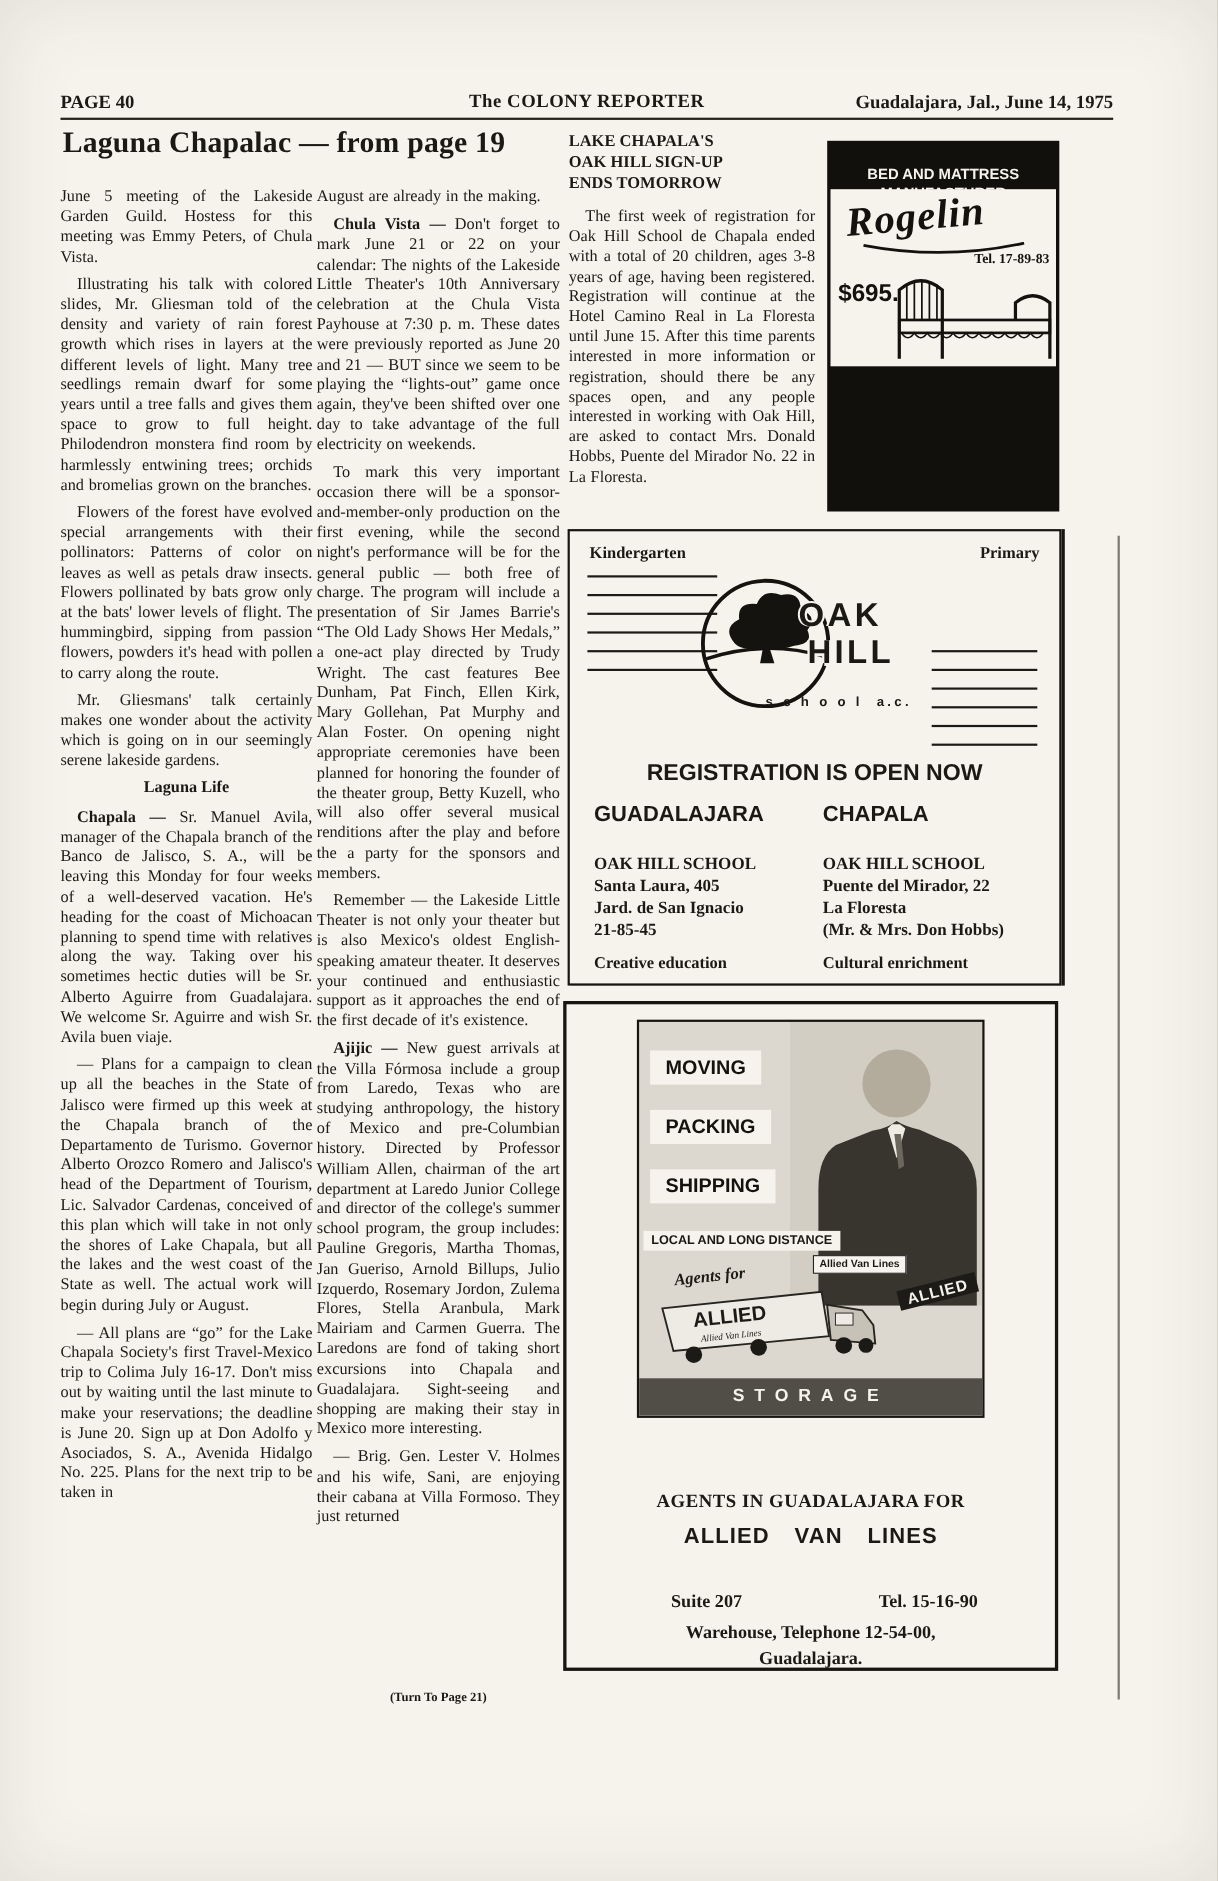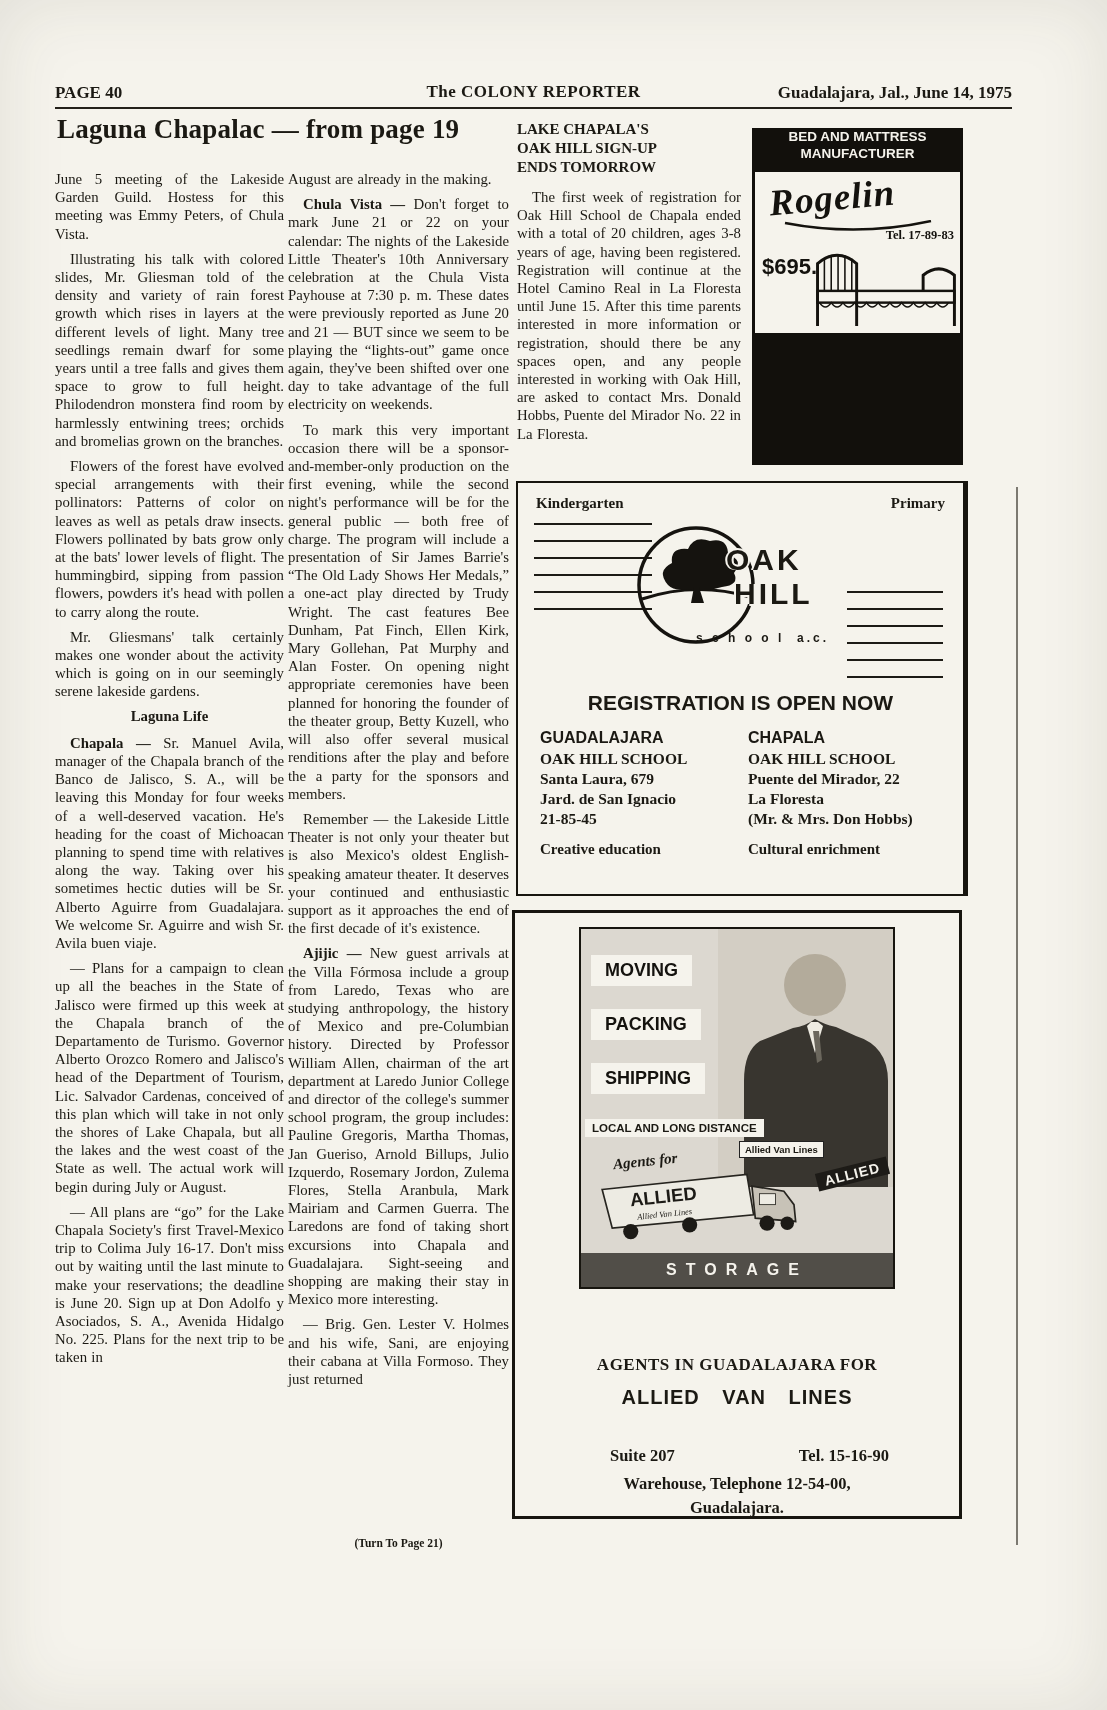--- a/index.html
+++ b/index.html
@@ -28,21 +28,21 @@
   .lead{font-weight:bold;}
   .subhead{font-weight:bold;text-align:center;font-size:14.8px;margin:5px 0 9px 0;}
   .oak-article{position:absolute;left:517px;top:120px;width:224px;}
   .oak-headline{font-weight:bold;font-size:15px;line-height:19px;white-space:pre-line;margin-bottom:11px;}
   .turn-note{position:absolute;left:288px;top:1537px;width:221px;text-align:center;
              font-size:11.5px;font-weight:bold;}
 
   
   .ad-rogelin{position:absolute;left:752px;top:128px;width:211px;height:337px;
               background:#12100c;color:#f5f3ec;}
-  .rog-top{padding:0 4px 0;text-align:center;
+  .rog-top{padding:22px 4px 0;text-align:center;
            font-family:"Liberation Sans",sans-serif;font-weight:bold;font-size:13.5px;line-height:17px;}
   .rog-white{position:absolute;left:3px;right:3px;top:44px;height:161px;background:#f5f3ec;color:#14120e;}
   .rog-brand{position:absolute;left:14px;top:4px;font-style:italic;font-weight:bold;
              font-size:37px;transform:rotate(-5deg);letter-spacing:1px;}
   .rog-swash{position:absolute;left:28px;top:48px;}
   .rog-tel{position:absolute;right:6px;top:56px;font-weight:bold;font-size:12.5px;}
   .rog-price{position:absolute;left:7px;top:82px;font-family:"Liberation Sans",sans-serif;
              font-weight:bold;font-size:22px;}
   .rog-bed{position:absolute;left:56px;top:70px;}
   .rog-bottom{position:absolute;left:0;right:0;top:205px;bottom:0;text-align:center;
@@ -69,21 +69,21 @@
   .lg-hill{position:absolute;left:100px;top:60px;font-family:"Liberation Sans",sans-serif;
            font-weight:bold;font-size:30px;letter-spacing:3px;
            text-shadow:-2px 0 0 #f5f3ec,2px 0 0 #f5f3ec,0 2px 0 #f5f3ec;}
   .lg-school{position:absolute;left:62px;top:114px;font-family:"Liberation Sans",sans-serif;
              font-weight:bold;font-size:12px;letter-spacing:3px;}
   .oak-reg{position:absolute;left:0;right:0;top:208px;text-align:center;
            font-family:"Liberation Sans",sans-serif;font-weight:bold;font-size:21px;}
   .oak-col{position:absolute;top:246px;width:205px;}
   .oak-col-l{left:22px;}
   .oak-col-r{left:230px;}
-  .oak-city{font-family:"Liberation Sans",sans-serif;font-weight:bold;font-size:16px;margin-bottom:2px;}
+  .oak-city{font-family:"Liberation Sans",sans-serif;font-weight:bold;font-size:20px;margin-bottom:24px;}
   .oak-line{font-weight:bold;font-size:15.5px;line-height:20px;}
   .oak-tag{margin-top:12px;font-weight:bold;font-size:15px;}
 
   
   .ad-gou{position:absolute;left:512px;top:910px;width:444px;height:603px;
           background:#f5f3ec;border:3px solid #17150f;}
   .gou-photo{position:absolute;left:64px;top:14px;width:312px;height:358px;
              border:2px solid #17150f;background:#dcd8d0;overflow:hidden;}
   .gp-man{position:absolute;right:0;top:0;}
   .gp-lbl{position:absolute;background:#f5f3ec;color:#14120e;padding:5px 14px;
@@ -218,21 +218,21 @@
       <div class="lg-oak">OAK</div>
       <div class="lg-hill">HILL</div>
       <div class="lg-school"><span>s c h o o l</span>&nbsp;&nbsp;<span>a.c.</span></div>
     </div>
 
     <div class="oak-reg">REGISTRATION IS OPEN NOW</div>
 
     <div class="oak-col oak-col-l">
       <div class="oak-city">GUADALAJARA</div>
       <div class="oak-line">OAK HILL SCHOOL</div>
-      <div class="oak-line">Santa Laura, 679</div>
+      <div class="oak-line">Santa Laura, 405</div>
       <div class="oak-line">Jard. de San Ignacio</div>
       <div class="oak-line">21-85-45</div>
       <div class="oak-tag">Creative education</div>
     </div>
     <div class="oak-col oak-col-r">
       <div class="oak-city">CHAPALA</div>
       <div class="oak-line">OAK HILL SCHOOL</div>
       <div class="oak-line">Puente del Mirador, 22</div>
       <div class="oak-line">La Floresta</div>
       <div class="oak-line">(Mr. &amp; Mrs. Don Hobbs)</div>

